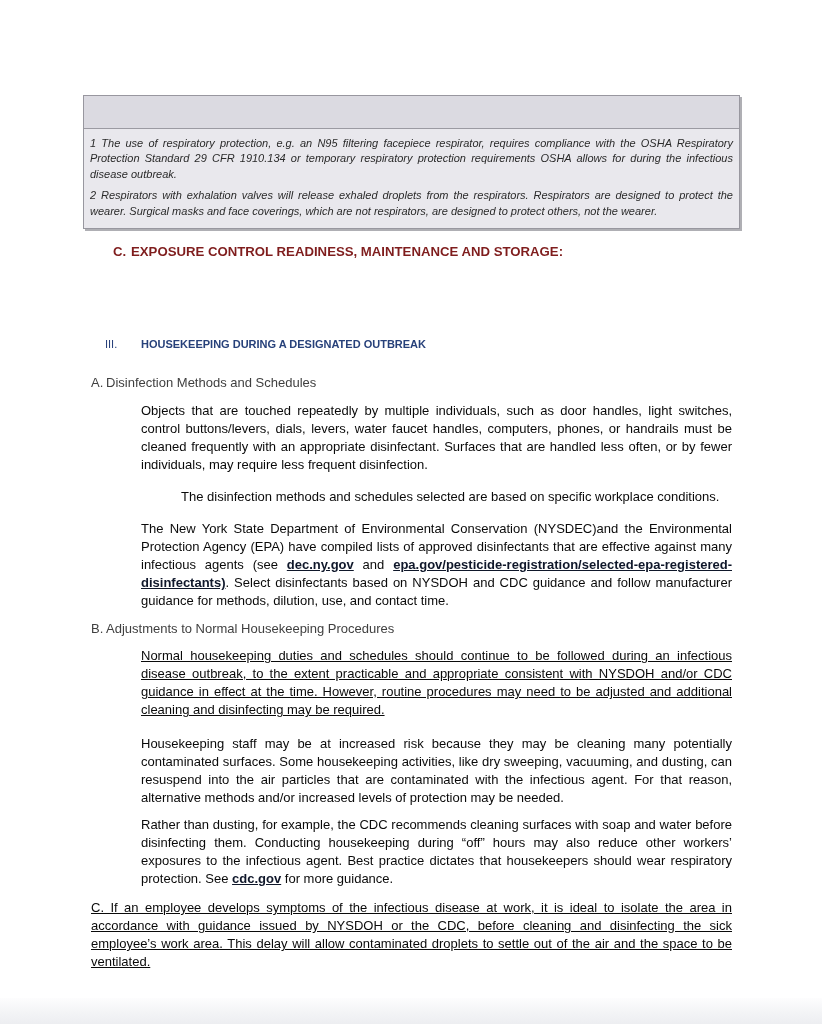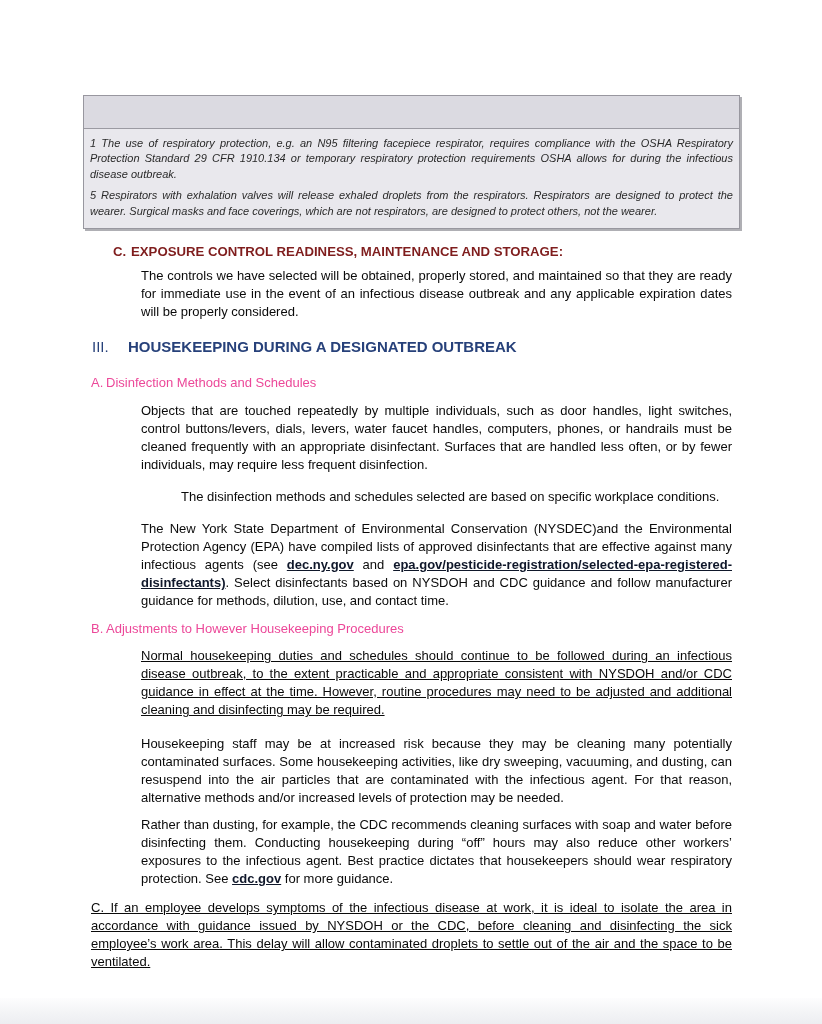--- a/index.html
+++ b/index.html
@@ -40,28 +40,28 @@
   .footnote:last-child { margin-bottom: 0; }
 
   
   .c-heading {
     position: absolute; left: 113px; top: 244px;
     font-size: 13.2px; font-weight: bold; color: #7f1d1d;
     white-space: nowrap;
   }
   .c-heading .num { display: inline-block; width: 18px; }
   .iii-heading {
-    position: absolute; left: 92px; top: 338px;
-    font-size: 15px; font-weight: bold; color: #27417a;
+    position: absolute; left: 105px; top: 338px;
+    font-size: 11px; font-weight: bold; color: #27417a;
     white-space: nowrap;
   }
   .iii-heading .num { display: inline-block; width: 36px; font-weight: 400; }
   .sub-heading {
     position: absolute; left: 91px;
-    font-size: 13px; color: #ec4899;
+    font-size: 13px; color: #404040;
     white-space: nowrap;
   }
   .sub-heading .num { display: inline-block; width: 15px; }
 
   
   .para {
     position: absolute; left: 141px; width: 591px;
     font-size: 13px; line-height: 18px;
     text-align: justify; text-align-last: left;
     margin: 0;
@@ -85,39 +85,38 @@
 </style>
 </head>
 <body>
 
 <div class="page">
 
   <div class="footnote-box">
     <div class="box-header"></div>
     <div class="box-body">
       <p class="footnote">1 The use of respiratory protection, e.g. an N95 filtering facepiece respirator, requires compliance with the OSHA Respiratory Protection Standard 29 CFR 1910.134 or temporary respiratory protection requirements OSHA allows for during the infectious disease outbreak.</p>
-      <p class="footnote">5 Respirators with exhalation valves will release exhaled droplets from the respirators. Respirators are designed to protect the wearer. Surgical masks and face coverings, which are not respirators, are designed to protect others, not the wearer.</p>
+      <p class="footnote">2 Respirators with exhalation valves will release exhaled droplets from the respirators. Respirators are designed to protect the wearer. Surgical masks and face coverings, which are not respirators, are designed to protect others, not the wearer.</p>
     </div>
   </div>
 
   <div class="c-heading"><span class="num">C.</span><span>EXPOSURE CONTROL READINESS, MAINTENANCE AND STORAGE:</span></div>
 
-  <p class="para" style="top: 267px;">The controls we have selected will be obtained, properly stored, and maintained so that they are ready for immediate use in the event of an infectious disease outbreak and any applicable expiration dates will be properly considered.</p>
 
   <div class="iii-heading"><span class="num">III.</span><span>HOUSEKEEPING DURING A DESIGNATED OUTBREAK</span></div>
 
   <div class="sub-heading" style="top: 375px;"><span class="num">A.</span><span>Disinfection Methods and Schedules</span></div>
 
   <p class="para" style="top: 402px;">Objects that are touched repeatedly by multiple individuals, such as door handles, light switches, control buttons/levers, dials, levers, water faucet handles, computers, phones, or handrails must be cleaned frequently with an appropriate disinfectant. Surfaces that are handled less often, or by fewer individuals, may require less frequent disinfection.</p>
 
   <p class="para" style="top: 488px; margin-left: 40px;">The disinfection methods and schedules selected are based on specific workplace conditions.</p>
 
   <p class="para" style="top: 520px;"><span>The New York State Department of Environmental Conservation (NYSDEC)and the Environmental Protection Agency (EPA) have compiled lists of approved disinfectants that are effective against many infectious agents (see </span><a class="link">dec.ny.gov</a><span> and </span><a class="link">epa.gov/pesticide-registration/selected-epa-registered-disinfectants)</a><span>. Select disinfectants based on NYSDOH and CDC guidance and follow manufacturer guidance for methods, dilution, use, and contact time.</span></p>
 
-  <div class="sub-heading" style="top: 621px;"><span class="num">B.</span><span>Adjustments to However Housekeeping Procedures</span></div>
+  <div class="sub-heading" style="top: 621px;"><span class="num">B.</span><span>Adjustments to Normal Housekeeping Procedures</span></div>
 
   <p class="para" style="top: 647px; text-decoration: underline;">Normal housekeeping duties and schedules should continue to be followed during an infectious disease outbreak, to the extent practicable and appropriate consistent with NYSDOH and/or CDC guidance in effect at the time. However, routine procedures may need to be adjusted and additional cleaning and disinfecting may be required.</p>
 
   <p class="para" style="top: 735px;">Housekeeping staff may be at increased risk because they may be cleaning many potentially contaminated surfaces. Some housekeeping activities, like dry sweeping, vacuuming, and dusting, can resuspend into the air particles that are contaminated with the infectious agent. For that reason, alternative methods and/or increased levels of protection may be needed.</p>
 
   <p class="para" style="top: 816px;"><span>Rather than dusting, for example, the CDC recommends cleaning surfaces with soap and water before disinfecting them. Conducting housekeeping during “off” hours may also reduce other workers’ exposures to the infectious agent. Best practice dictates that housekeepers should wear respiratory protection. See </span><a class="link">cdc.gov</a><span> for more guidance.</span></p>
 
   <p class="para-wide" style="top: 899px; text-decoration: underline;">C. If an employee develops symptoms of the infectious disease at work, it is ideal to isolate the area in accordance with guidance issued by NYSDOH or the CDC, before cleaning and disinfecting the sick employee’s work area. This delay will allow contaminated droplets to settle out of the air and the space to be ventilated.</p>
 
   <div class="bottom-band"></div>

